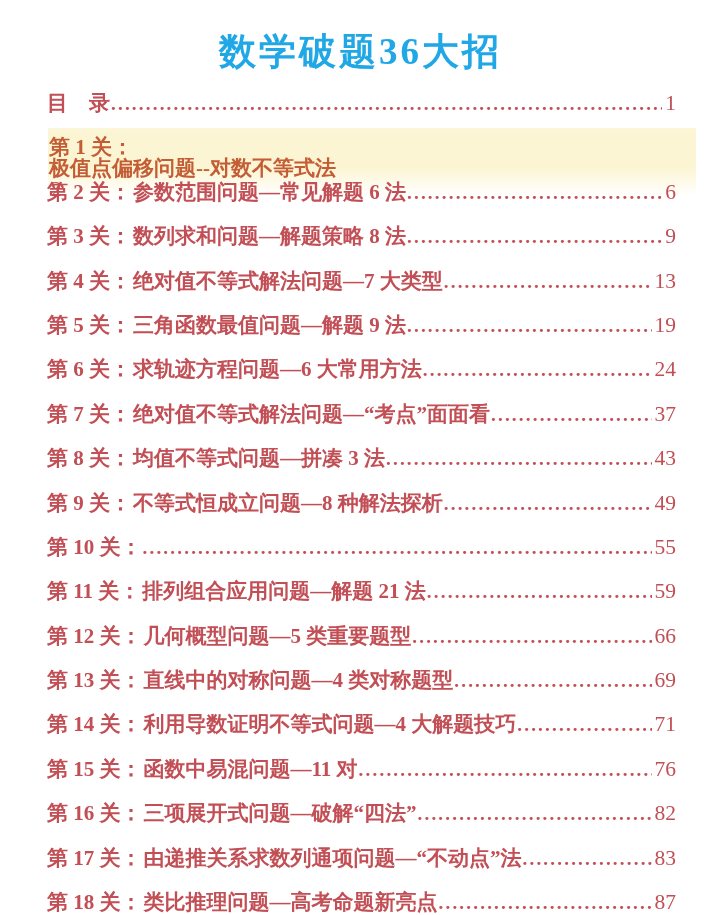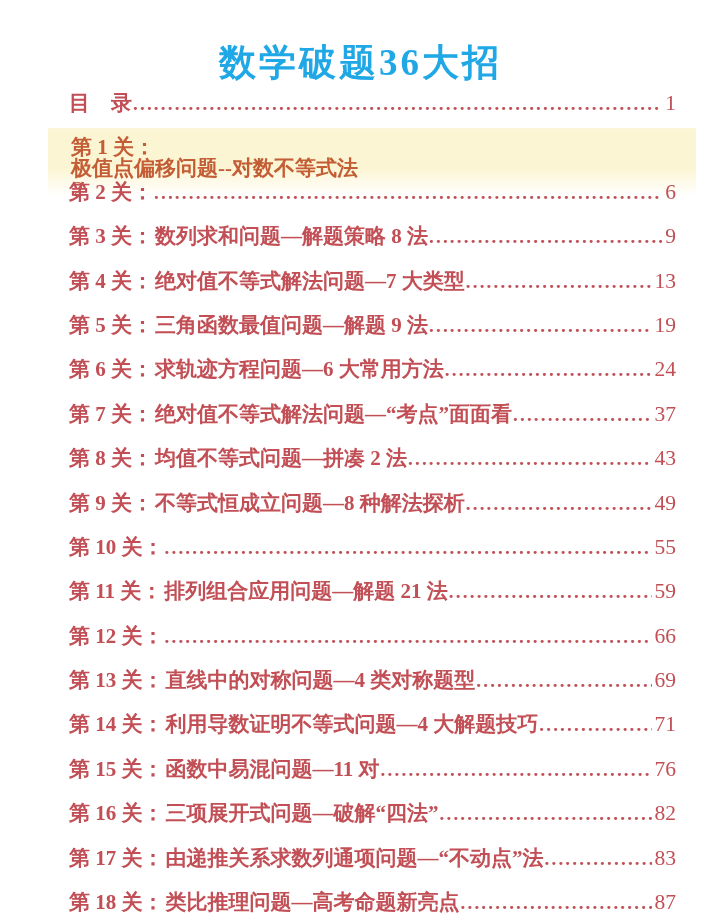--- a/index.html
+++ b/index.html
@@ -18,21 +18,21 @@
   }
   .page{
     position:relative;
     width:705px;height:915px;
     background:var(--bg);
     overflow:hidden;
   }
   .book-title{
     position:absolute;
     top:22px;left:16px;right:0;
-    margin:16px;
+    margin:5px;
     text-align:center;
     font-size:37px;
     font-weight:bold;
     letter-spacing:3px;
     color:var(--blue);
     font-family:"Liberation Serif","DejaVu Serif",serif;
   }
   .highlight-band{
     position:absolute;
     top:128px;left:48px;width:648px;height:68px;
@@ -46,21 +46,21 @@
   .toc{
     position:absolute;
     top:82px;left:0;right:0;
     z-index:1;
   }
   .toc-row{
     height:44.4px;
     box-sizing:border-box;
     display:flex;
     align-items:baseline;
-    padding:11px 29px 0 69px;
+    padding:11px 29px 0 47px;
     color:var(--red);
     font-weight:bold;
     font-size:21px;
     line-height:1;
     white-space:pre;
     cursor:pointer;
   }
   .toc-row.highlighted{ color:var(--orange);flex-direction:column; }
   .toc-label{ flex:0 0 auto; }
   .toc-title{ flex:0 0 auto; margin-left:2px; }
@@ -95,20 +95,21 @@
     <span class="toc-page">1</span>
   </div>
       <div class="toc-row highlighted">
     <span class="toc-label">第 1 关：</span>
     <span class="toc-title">极值点偏移问题--对数不等式法</span>
     <span class="toc-leader">................................................................................................................................................................</span>
     <span class="toc-page">2</span>
   </div>
       <div class="toc-row">
     <span class="toc-label">第 2 关：</span>
+    <span class="toc-title">参数范围问题—常见解题 6 法</span>
     <span class="toc-leader">................................................................................................................................................................</span>
     <span class="toc-page">6</span>
   </div>
       <div class="toc-row">
     <span class="toc-label">第 3 关：</span>
     <span class="toc-title">数列求和问题—解题策略 8 法</span>
     <span class="toc-leader">................................................................................................................................................................</span>
     <span class="toc-page">9</span>
   </div>
       <div class="toc-row">
@@ -130,21 +131,21 @@
     <span class="toc-page">24</span>
   </div>
       <div class="toc-row">
     <span class="toc-label">第 7 关：</span>
     <span class="toc-title">绝对值不等式解法问题—“考点”面面看</span>
     <span class="toc-leader">................................................................................................................................................................</span>
     <span class="toc-page">37</span>
   </div>
       <div class="toc-row">
     <span class="toc-label">第 8 关：</span>
-    <span class="toc-title">均值不等式问题—拼凑 2 法</span>
+    <span class="toc-title">均值不等式问题—拼凑 3 法</span>
     <span class="toc-leader">................................................................................................................................................................</span>
     <span class="toc-page">43</span>
   </div>
       <div class="toc-row">
     <span class="toc-label">第 9 关：</span>
     <span class="toc-title">不等式恒成立问题—8 种解法探析</span>
     <span class="toc-leader">................................................................................................................................................................</span>
     <span class="toc-page">49</span>
   </div>
       <div class="toc-row">
@@ -153,20 +154,21 @@
     <span class="toc-page">55</span>
   </div>
       <div class="toc-row">
     <span class="toc-label">第 11 关：</span>
     <span class="toc-title">排列组合应用问题—解题 21 法</span>
     <span class="toc-leader">................................................................................................................................................................</span>
     <span class="toc-page">59</span>
   </div>
       <div class="toc-row">
     <span class="toc-label">第 12 关：</span>
+    <span class="toc-title">几何概型问题—5 类重要题型</span>
     <span class="toc-leader">................................................................................................................................................................</span>
     <span class="toc-page">66</span>
   </div>
       <div class="toc-row">
     <span class="toc-label">第 13 关：</span>
     <span class="toc-title">直线中的对称问题—4 类对称题型</span>
     <span class="toc-leader">................................................................................................................................................................</span>
     <span class="toc-page">69</span>
   </div>
       <div class="toc-row">

